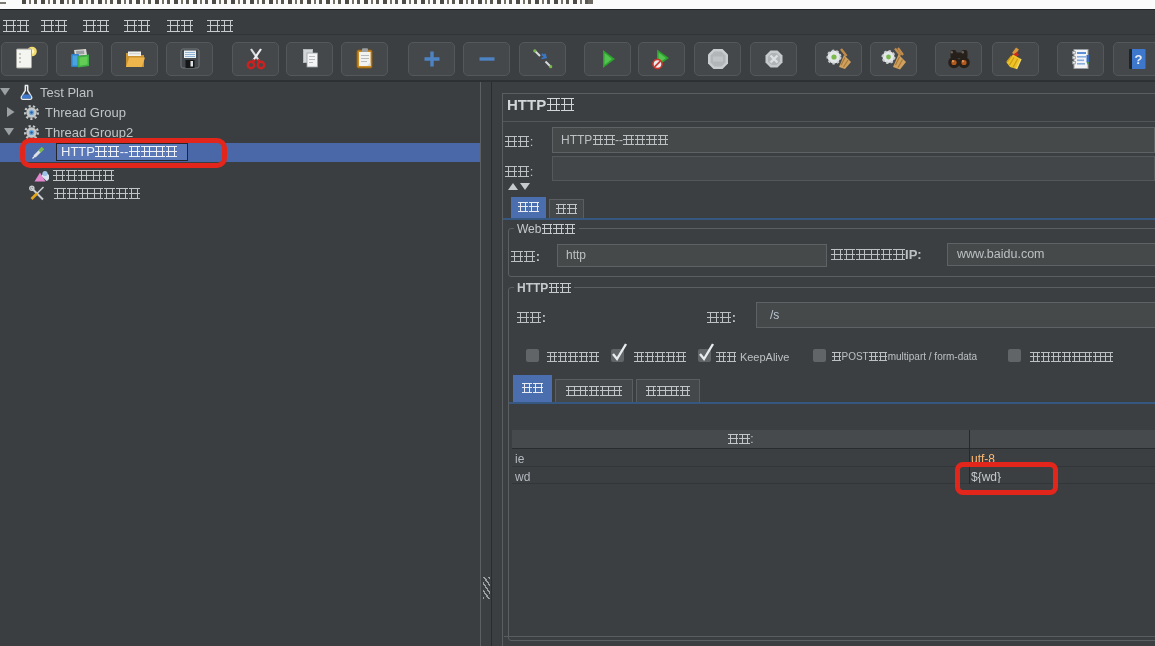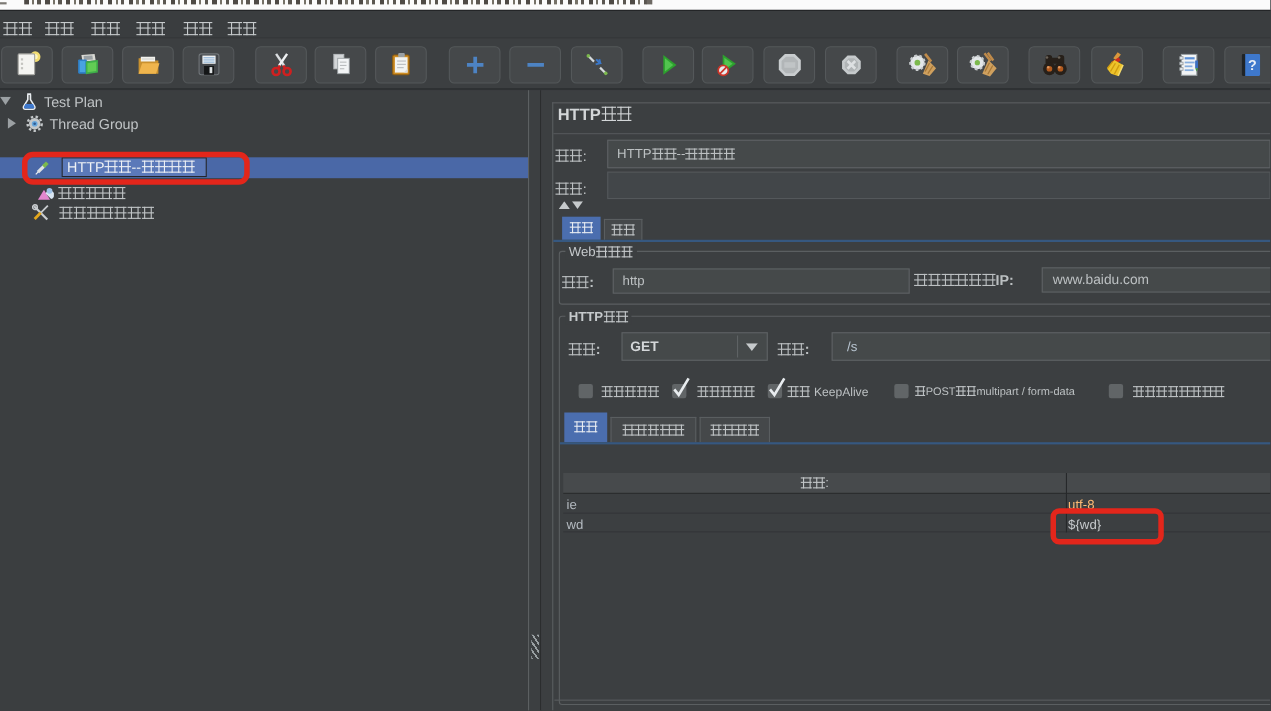--- a/index.html
+++ b/index.html
@@ -236,20 +236,32 @@
           <path d="M0 0 v10 l7.5 -5 z" fill="#9ba0a3"></path>
         </svg>
   <svg class="abs" style="left:23px;top:1px" width="17" height="17" viewBox="0 0 17 17">
           <circle cx="8.5" cy="8.5" r="5.2" fill="#c3c7c9"></circle>
           <circle cx="8.5" cy="8.5" r="6.4" fill="none" stroke="#c3c7c9" stroke-width="2.2" stroke-dasharray="2.2 2.2"></circle>
           <circle cx="8.5" cy="8.5" r="2.6" fill="#67a7dd"></circle>
           <circle cx="8.5" cy="8.5" r="1.2" fill="#2d5d96"></circle>
         </svg>
   <span class="abs" style="left:45px">Thread Group</span>
  </div>
+ <div class="trow" style="top:41px">
+  <svg class="abs" style="left:4px;top:5px" width="11" height="8">
+          <path d="M0 0 h10 l-5 7.5 z" fill="#9ba0a3"></path>
+        </svg>
+  <svg class="abs" style="left:23px;top:1px" width="17" height="17" viewBox="0 0 17 17">
+          <circle cx="8.5" cy="8.5" r="5.2" fill="#c3c7c9"></circle>
+          <circle cx="8.5" cy="8.5" r="6.4" fill="none" stroke="#c3c7c9" stroke-width="2.2" stroke-dasharray="2.2 2.2"></circle>
+          <circle cx="8.5" cy="8.5" r="2.6" fill="#67a7dd"></circle>
+          <circle cx="8.5" cy="8.5" r="1.2" fill="#2d5d96"></circle>
+        </svg>
+  <span class="abs" style="left:45px">Thread Group2</span>
+ </div>
  <div class="trow" style="top:61px;height:19px;background:#4a68a7">
   <svg class="abs" style="left:30px;top:1px" width="17" height="17" viewBox="0 0 17 17">
           <path d="M2.5 14.5 L5 12" stroke="#f0f2f4" stroke-width="1.2"></path>
           <path d="M4.5 12.5 L10.5 6.5" stroke="#dde1e4" stroke-width="3"></path>
           <path d="M9.5 7.5 L13 4" stroke="#7cb94d" stroke-width="3.4"></path>
         </svg>
   <div class="abs" style="left:56px;top:0px;width:132px;height:18px;background:#5b79b9;border:1px solid #23252a;box-sizing:border-box;line-height:16px;color:#eef1f5;padding-left:4px;font-size:13px">HTTP<span class="cj"></span><span class="cj"></span>--<span class="cj"></span><span class="cj"></span><span class="cj"></span><span class="cj"></span></div>
  </div>
  <div class="trow" style="top:84px">
   <svg class="abs" style="left:33px;top:2px" width="16" height="16" viewBox="0 0 16 16">
@@ -290,26 +302,20 @@
  <div class="abs" style="left:11px;top:136px;width:652px;height:2px;background:#365880"></div>
  <div class="abs" style="left:16px;top:146px;width:660px;height:49px;border:1px solid #5b5f61;border-radius:3px;box-sizing:border-box"></div>
  <div class="abs" style="left:22px;top:140px;background:#3c3f41;padding:0 3px;font-size:12px;color:#c6cacc;font-weight:normal">Web<span class="cj"></span><span class="cj"></span><span class="cj"></span></div>
  <div class="lbl" style="left:19px;top:167px;font-size:13px;font-weight:bold"><span class="cj"></span><span class="cj"></span>:</div>
  <div class="fld" style="left:65px;top:162px;width:270px;height:23px;line-height:21px;padding-left:8px">http</div>
  <div class="lbl" style="left:339px;top:165px;font-size:13px;font-weight:bold"><span class="cj"></span><span class="cj"></span><span class="cj"></span><span class="cj"></span><span class="cj"></span><span class="cj"></span>IP:</div>
  <div class="fld" style="left:455px;top:161px;width:213px;height:23px;line-height:21px;padding-left:9px;font-size:12.5px">www.baidu.com</div>
  <div class="abs" style="left:16px;top:205px;width:660px;height:354px;border:1px solid #5b5f61;border-radius:3px;box-sizing:border-box"></div>
  <div class="abs" style="left:22px;top:199px;background:#3c3f41;padding:0 3px;font-size:12px;color:#c6cacc;font-weight:bold">HTTP<span class="cj"></span><span class="cj"></span></div>
  <div class="lbl" style="left:25px;top:228px;font-size:13px;font-weight:bold"><span class="cj"></span><span class="cj"></span>:</div>
- <div class="fld" style="left:73px;top:220px;width:133px;height:26px;line-height:24px;padding-left:7px;color:#d4d7d9;font-weight:bold;font-size:12.5px">GET
-   <div class="abs" style="left:104px;top:2px;width:1px;height:20px;background:#5e6264"></div>
-   <svg class="abs" style="left:112px;top:9px" width="12" height="8">
-          <path d="M0 0 h11 l-5.5 7 z" fill="#c6cacc"></path>
-        </svg>
- </div>
  <div class="lbl" style="left:215px;top:228px;font-size:13px;font-weight:bold"><span class="cj"></span><span class="cj"></span>:</div>
  <div class="fld" style="left:264px;top:220px;width:404px;height:26px;line-height:24px;padding-left:13px;color:#bac7d3">/s</div>
  <div class="cb" style="left:34px;top:267px"></div>
  <div class="lbl" style="left:55px;top:269px;font-size:11px"><span class="cj"></span><span class="cj"></span><span class="cj"></span><span class="cj"></span><span class="cj"></span></div>
  <div class="cb" style="left:119px;top:267px"></div>
  <svg class="abs" style="left:119px;top:260px" width="17" height="20">
         <path d="M2 12 L6 17 L15 2" fill="none" stroke="#e8ecef" stroke-width="2.4"></path>
       </svg>
  <div class="lbl" style="left:142px;top:269px;font-size:11px"><span class="cj"></span><span class="cj"></span><span class="cj"></span><span class="cj"></span><span class="cj"></span></div>
  <div class="cb" style="left:206px;top:267px"></div>

